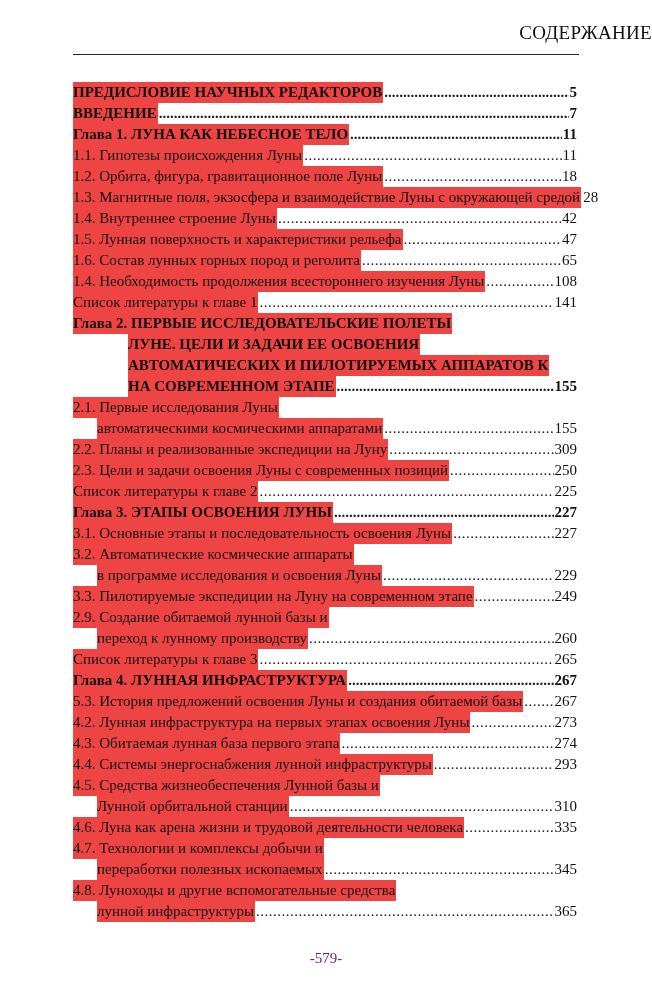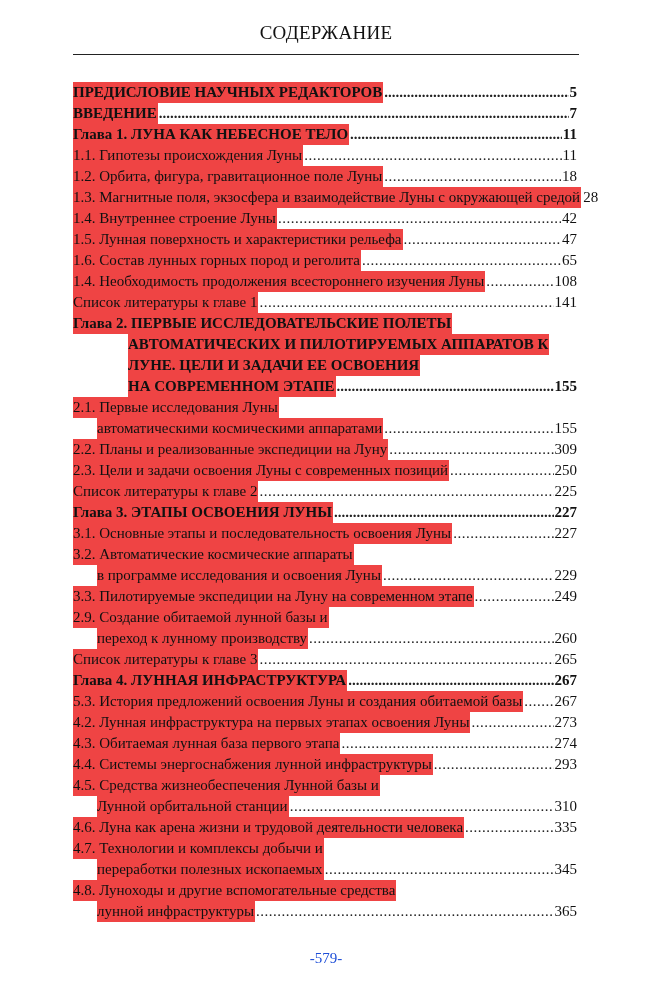--- a/index.html
+++ b/index.html
@@ -13,21 +13,21 @@
       position: relative;
       overflow: hidden;
       font-family: "Liberation Serif", "DejaVu Serif", serif;
       color: #111111;
     }
     .page-heading {
       position: absolute;
       left: 0;
       width: 652px;
       top: 22px;
-      text-align: center;
+      text-align: right;
       font-size: 19px;
       letter-spacing: 0.3px;
       color: #111;
     }
     .heading-rule {
       position: absolute;
       left: 73px;
       width: 506px;
       top: 54px;
       height: 0;
@@ -85,21 +85,21 @@
       flex: 0 0 auto;
       text-align: right;
     }
     .page-number {
       position: absolute;
       left: 0;
       width: 652px;
       top: 950px;
       text-align: center;
       font-size: 15px;
-      color: #1d4ed8;
+      color: #701a75;
     }
   </style>
 </head>
 <body>
 
 <div class="page-heading">СОДЕРЖАНИЕ</div>
 <div class="heading-rule"></div>
 
 <ul class="toc" id="toc">
     <li class="toc-line bold">
@@ -154,24 +154,24 @@
     </li>
     <li class="toc-line">
       <span class="toc-text">Список литературы к главе 1 </span>
       <span class="toc-leader"></span>
       <span class="toc-page">141</span>
     </li>
     <li class="toc-line bold">
       <span class="toc-text">Глава 2. ПЕРВЫЕ ИССЛЕДОВАТЕЛЬСКИЕ ПОЛЕТЫ</span>
     </li>
     <li class="toc-line bold indent-chap">
+      <span class="toc-text">ЛУНЕ. ЦЕЛИ И ЗАДАЧИ ЕЕ ОСВОЕНИЯ</span>
+    </li>
+    <li class="toc-line bold indent-chap">
       <span class="toc-text">АВТОМАТИЧЕСКИХ И ПИЛОТИРУЕМЫХ АППАРАТОВ К</span>
-    </li>
-    <li class="toc-line bold indent-chap">
-      <span class="toc-text">ЛУНЕ. ЦЕЛИ И ЗАДАЧИ ЕЕ ОСВОЕНИЯ</span>
     </li>
     <li class="toc-line bold indent-chap">
       <span class="toc-text">НА СОВРЕМЕННОМ ЭТАПЕ </span>
       <span class="toc-leader"></span>
       <span class="toc-page">155</span>
     </li>
     <li class="toc-line">
       <span class="toc-text">2.1. Первые исследования Луны</span>
     </li>
     <li class="toc-line indent-sub">

